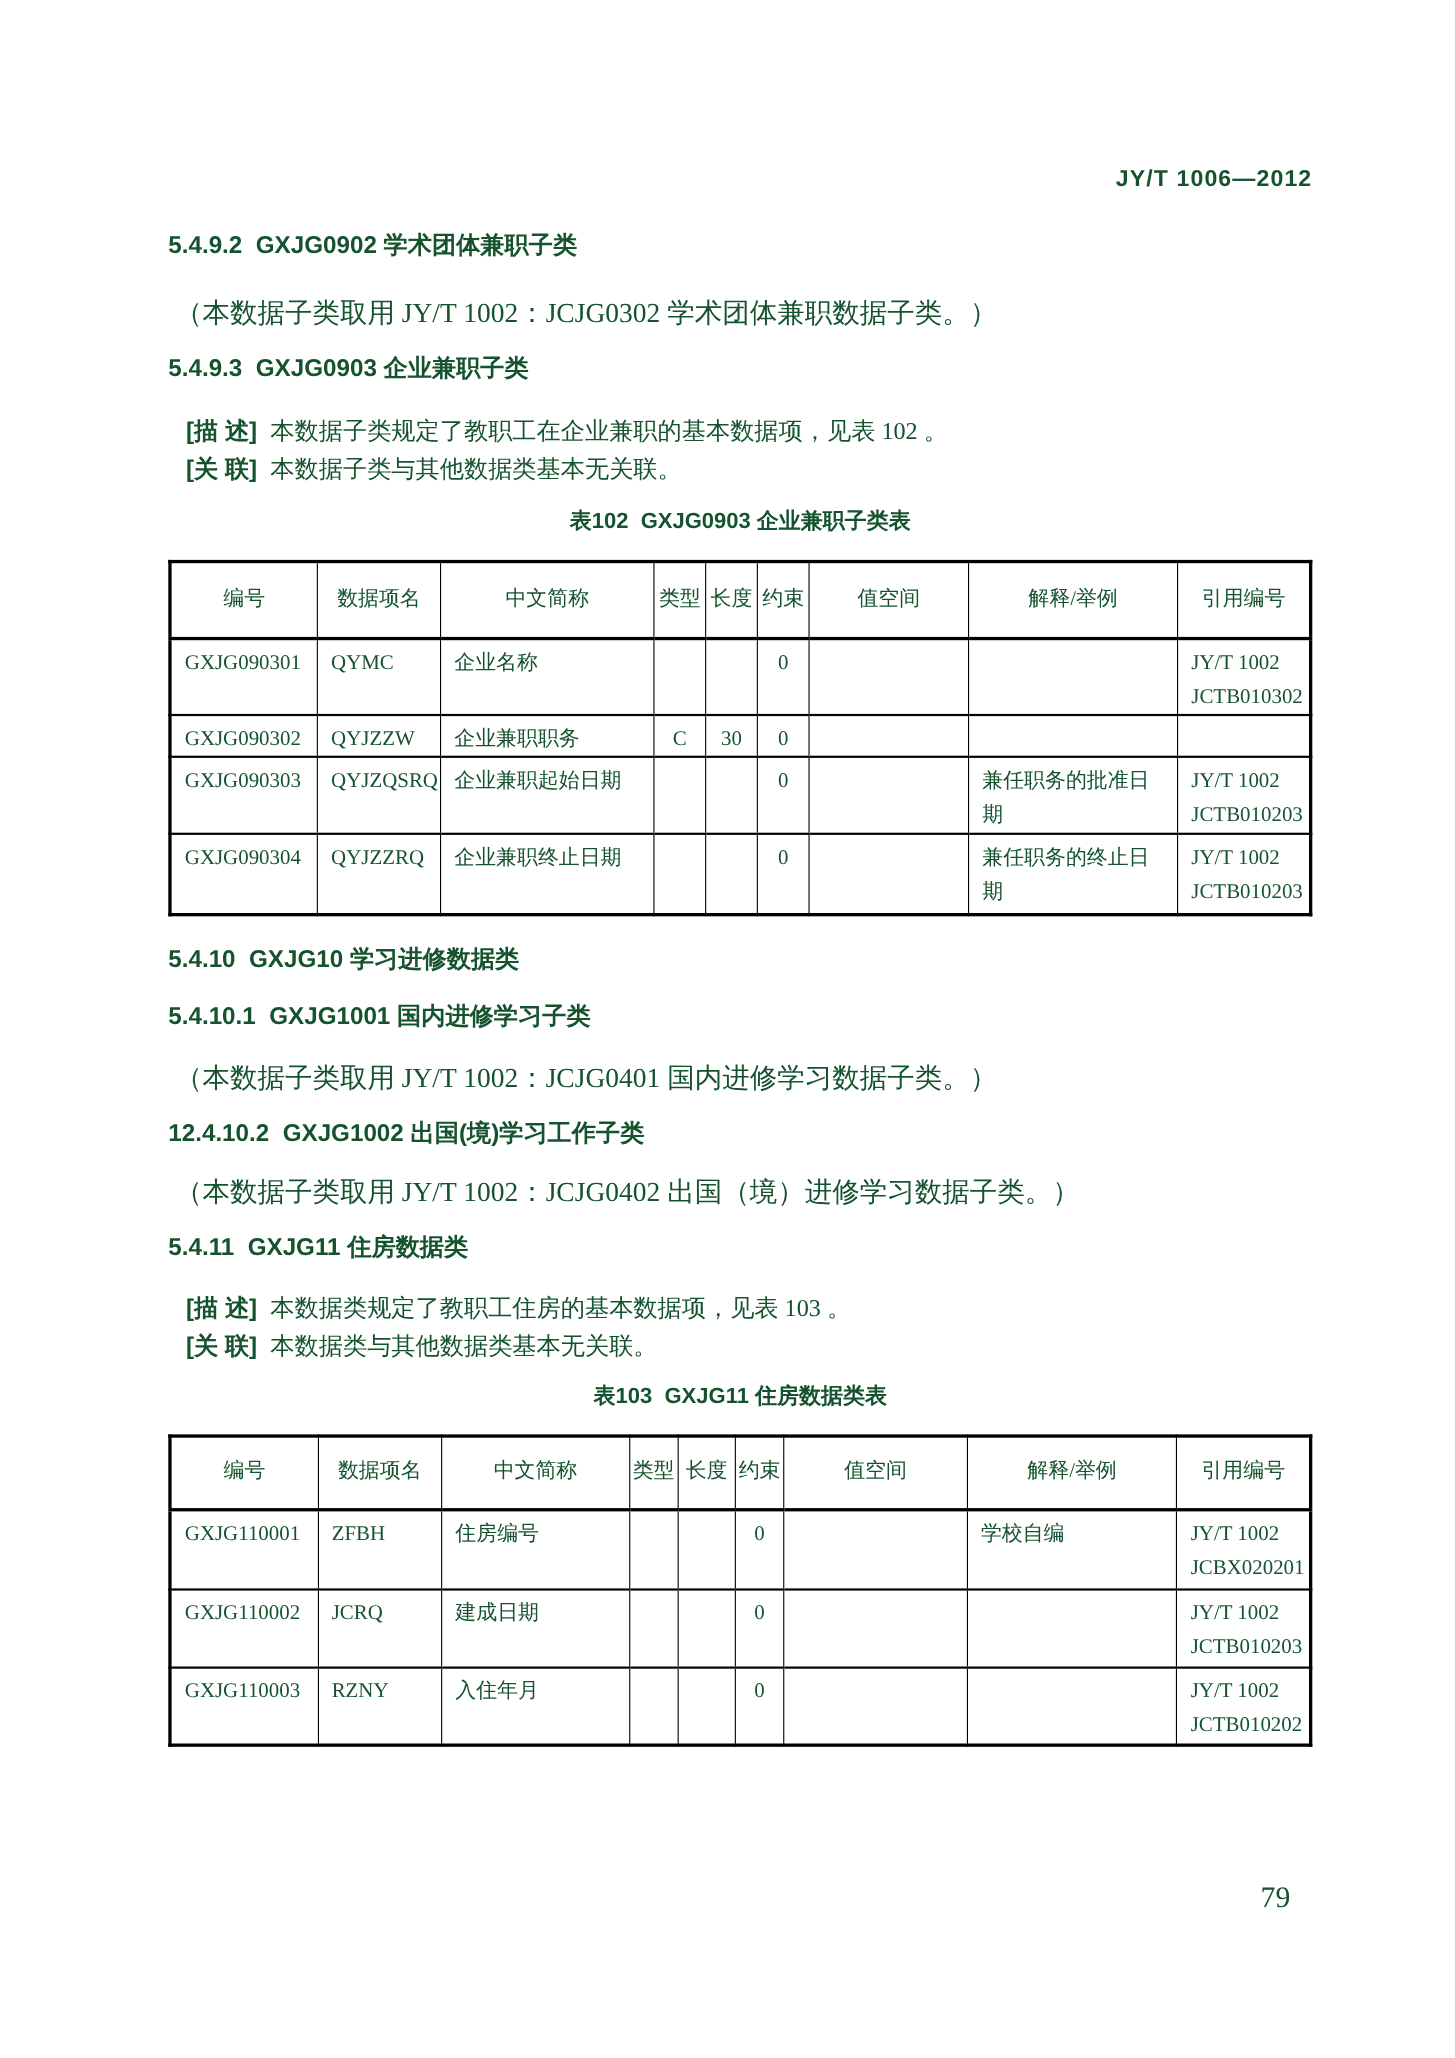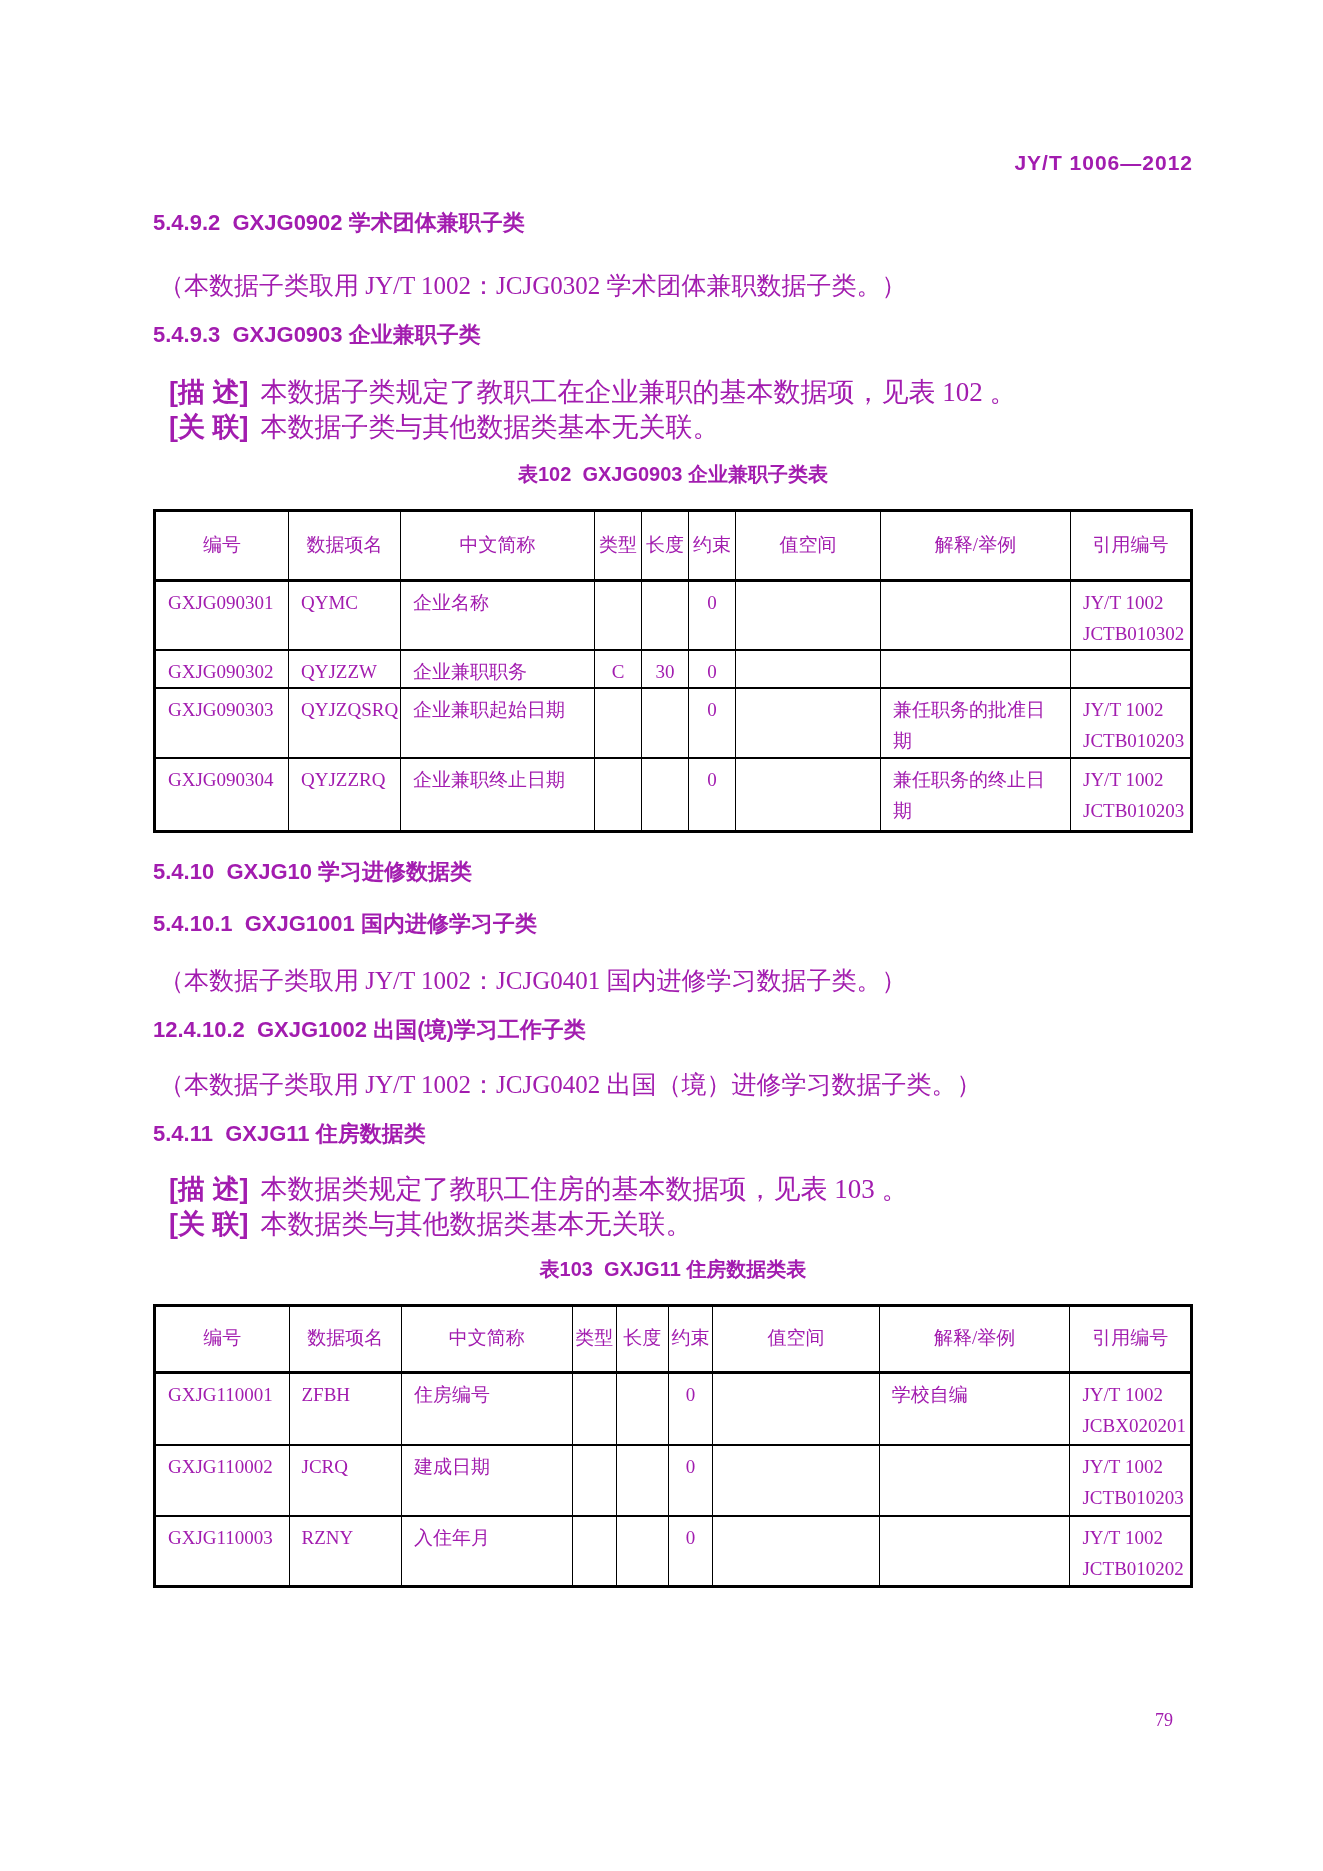--- a/index.html
+++ b/index.html
@@ -1,19 +1,19 @@
 <!DOCTYPE html>
 <html><head>
 <meta charset="utf-8">
 <style>
   html,body{margin:0;padding:0;background:#ffffff;}
   .page{
     position:relative;
     width:1323px;height:1871px;
-    background:#ffffff;color:#a21caf;
+    background:#ffffff;color:#14532d;
     font-family:"Liberation Serif","DejaVu Serif",serif;
     overflow:hidden;
   }
   .dochead{
     padding-top:150px;
     margin-right:130px;
     text-align:right;
     font-family:"Liberation Sans","DejaVu Sans",sans-serif;
     font-weight:bold;font-size:21px;line-height:26px;
     letter-spacing:1px;
@@ -22,21 +22,21 @@
   .h{
     font-family:"Liberation Sans","DejaVu Sans",sans-serif;
     font-weight:bold;font-size:22px;line-height:26px;
     white-space:pre-wrap;
   }
   .para{
     font-size:25px;line-height:28px;
     padding-left:6px;
     white-space:pre-wrap;
   }
-  .kv{font-size:27px;line-height:28px;padding-left:16px;}
+  .kv{font-size:22px;line-height:28px;padding-left:16px;}
   .lbl{
     font-family:"Liberation Sans","DejaVu Sans",sans-serif;
     font-weight:bold;margin-right:12px;
   }
   .caption{
     text-align:center;
     font-family:"Liberation Sans","DejaVu Sans",sans-serif;
     font-weight:bold;font-size:20px;line-height:26px;
     white-space:pre-wrap;
   }
@@ -92,21 +92,21 @@
   #t102 tbody tr:nth-child(2){height:37px;}
   #t102 tbody tr:nth-child(3){height:70px;}
   #t102 tbody tr:nth-child(4){height:73px;}
   #t103 thead tr{height:67px;}
   #t103 tbody tr:nth-child(1){height:73px;}
   #t103 tbody tr:nth-child(2){height:71px;}
   #t103 tbody tr:nth-child(3){height:70px;}
   #t103 tbody tr:nth-child(4){height:73px;}
   .pagenum{
     position:absolute;top:1710px;right:150px;
-    font-size:18px;
+    font-size:27px;
   }
 </style>
 </head>
 <body>
 
 <div class="page">
 
   <div class="dochead">JY/T 1006—2012</div>
 
   <div class="content">

